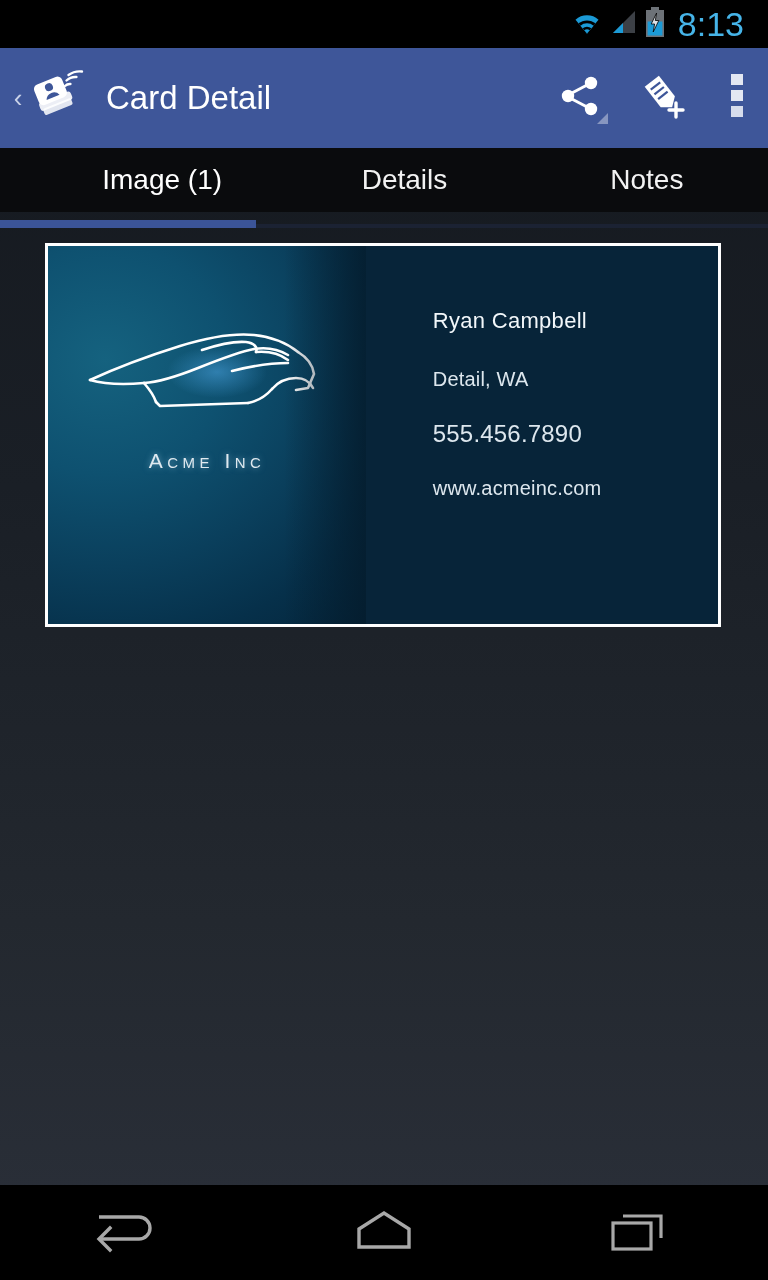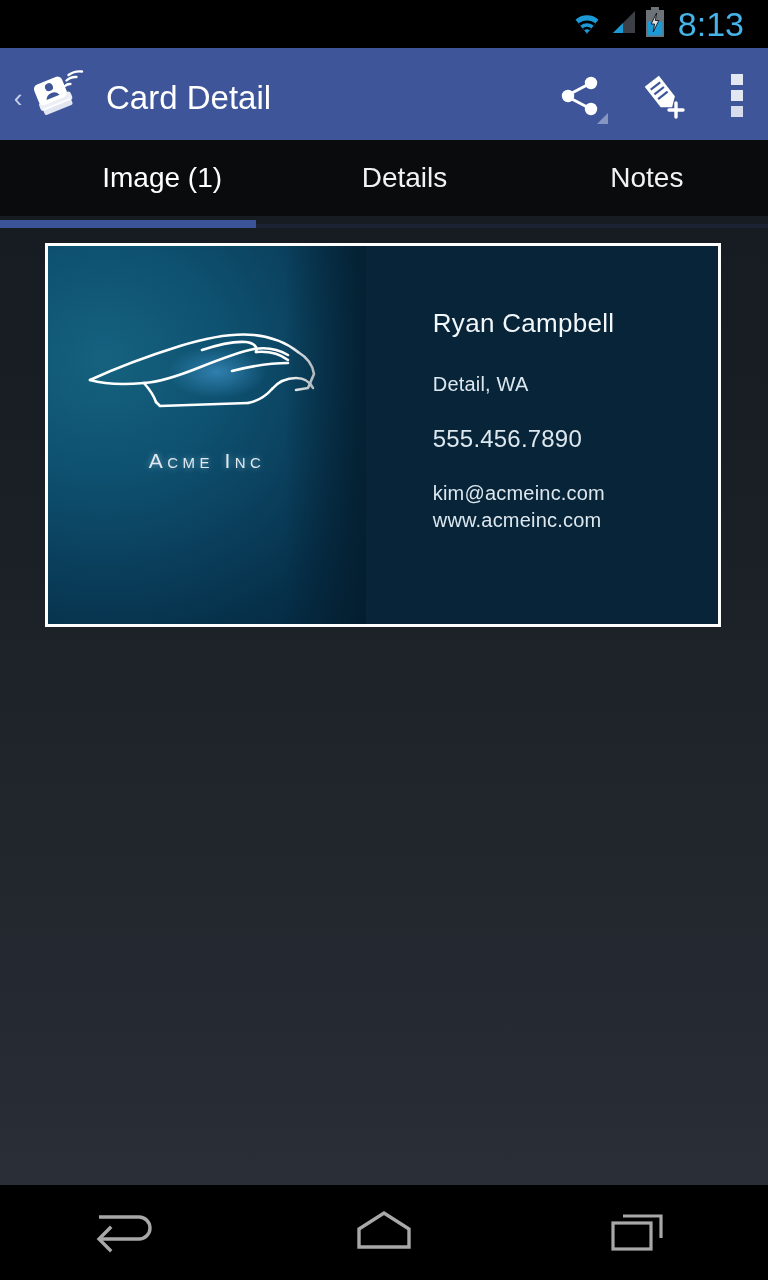--- a/index.html
+++ b/index.html
@@ -55,22 +55,22 @@
   .ab-overflow { width:62px; }
   .dd-tri {
     position:absolute; right:14px; bottom:24px;
     width:0; height:0;
     border-left:11px solid transparent;
     border-bottom:11px solid rgba(255,255,255,0.38);
   }
 
   
   #tab-bar {
-    position:absolute; top:140px; left:0;
-    width:768px; height:76px;
+    position:absolute; top:148px; left:0;
+    width:768px; height:64px;
     background:#0a0b0d;
     display:flex; align-items:center;padding-left:41px;
   }
   .tab {
     flex:1 1 0; height:76px;
     display:flex; align-items:center; justify-content:center;
     color:#ffffff; font-size:28px; font-weight:400;
   }
   .tab.inactive { color:#f2f2f2; }
   #tab-underline-track {
@@ -125,21 +125,21 @@
     letter-spacing:4.5px;
     font-variant:small-caps;
     text-shadow:0 0 6px rgba(180,225,255,0.55);
   }
   #card-text {
     position:absolute; top:0; left:0;
     padding:62px 0 0 33px;
     color:#e9f0f5;
   }
   #card-name {
-    font-size:26px; font-weight:400; letter-spacing:0.3px;
+    font-size:22px; font-weight:400; letter-spacing:0.3px;
     margin-bottom:32px; color:#f2f7fa;
   }
   .card-line { font-size:20px; line-height:27px; color:#dde7ee; letter-spacing:0.2px; }
   #card-addr { margin-bottom:27px; }
   #card-phone { margin-bottom:27px; font-size:24px; color:#dde7ee; letter-spacing:0.2px; }
   #card-web .card-line { line-height:27px; }
 
   
   #nav-bar {
     position:absolute; bottom:0; left:0;
@@ -295,21 +295,20 @@
 
       <div id="card-right"></div>
 
       <div id="card-text" style="left:52.5%;">
         <div id="card-name">Ryan Campbell</div>
         <div id="card-addr">
           <div class="card-line">Detail, WA</div>
         </div>
         <div id="card-phone">555.456.7890</div>
         <div id="card-web">
-          <div class="card-line">kim@acmeinc.com</div>
           <div class="card-line">www.acmeinc.com</div>
         </div>
       </div>
 
     </div>
   </div>
 
   <div id="nav-bar">
     <div class="nav-btn">
       <span>

